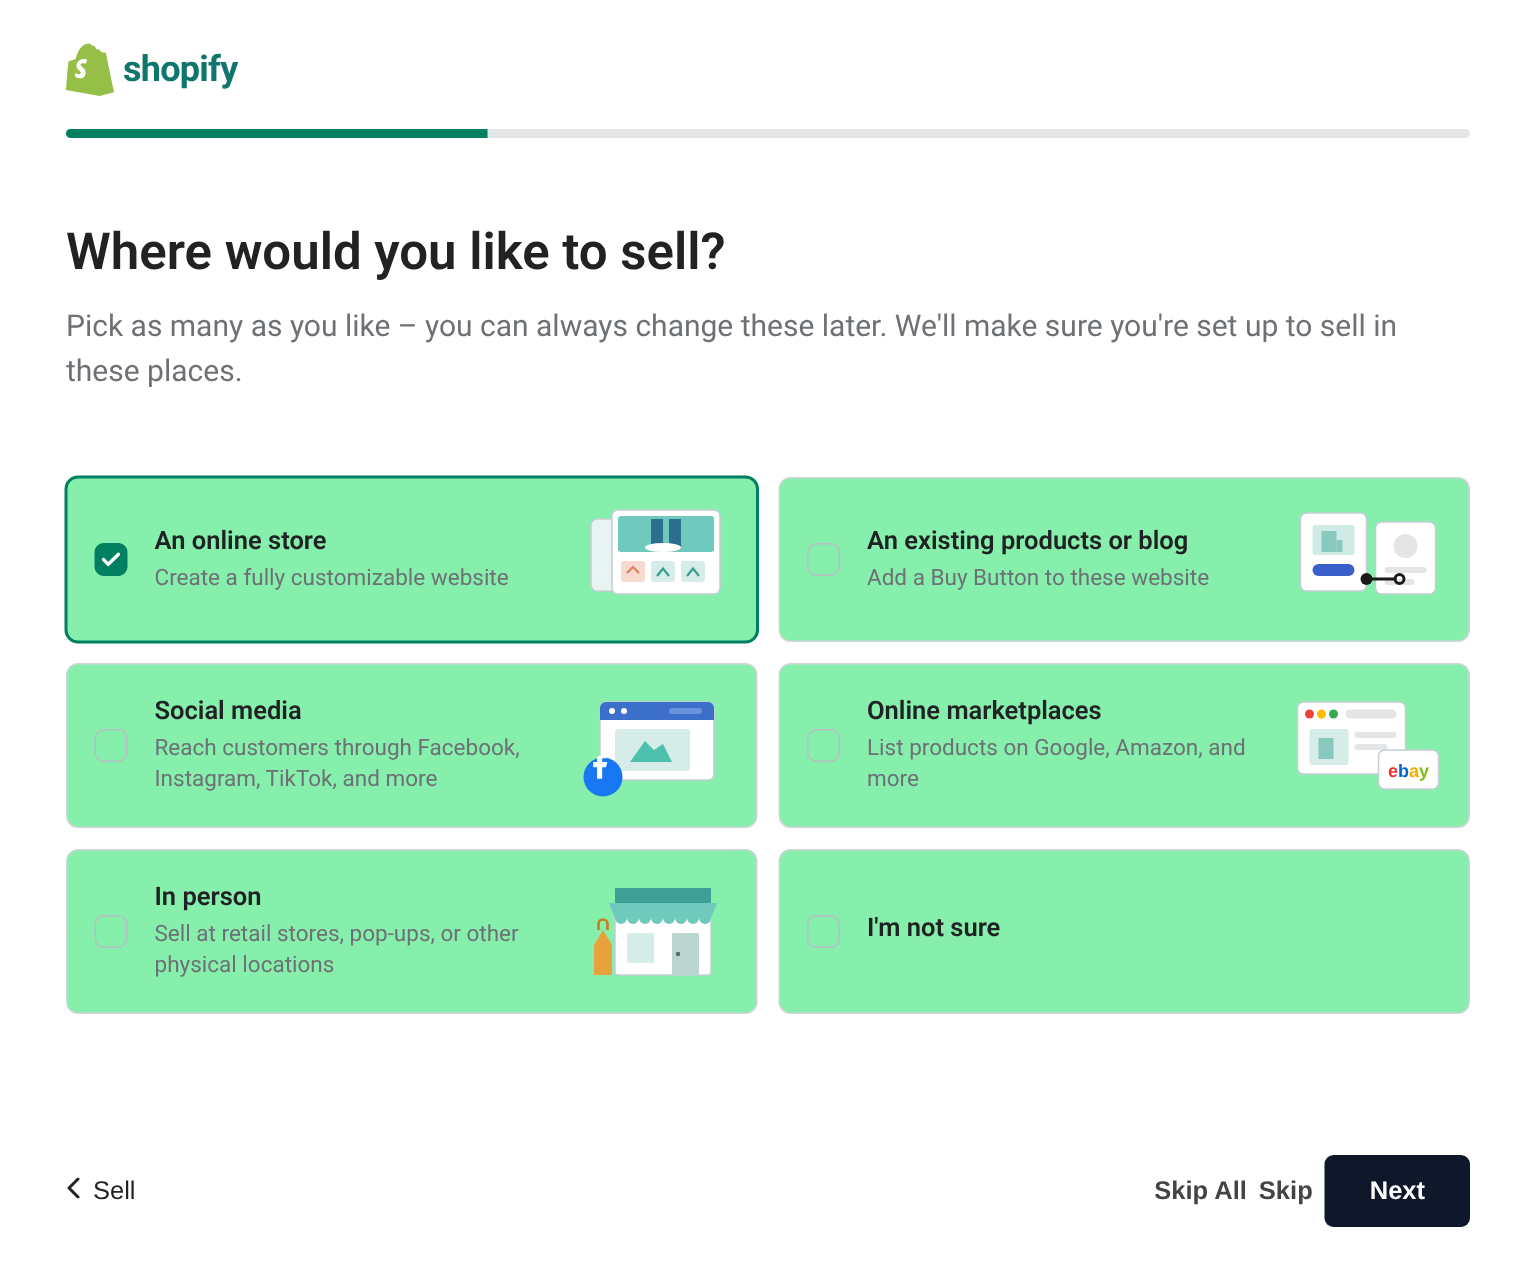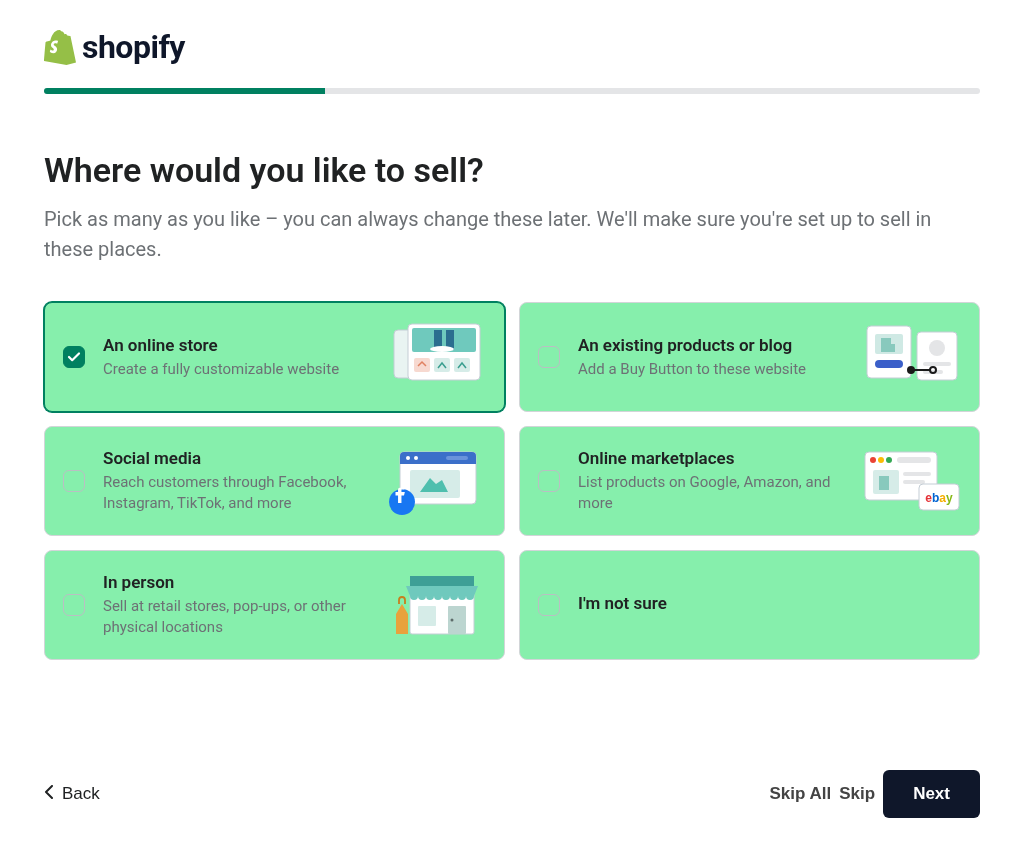--- a/index.html
+++ b/index.html
@@ -20,23 +20,23 @@
   .logo-row {
     display: flex;
     align-items: center;
     gap: 6px;
     margin-bottom: 22px;
   }
   .logo-bag {
     width: 32px; height: 36px; position: relative;
   }
   .logo-text {
-    font-size: 32px;
+    font-size: 24px;
     font-weight: 700;
-    color: #0f172a;
+    color: #0f766e;
     letter-spacing: -0.5px;
   }
   .progress-track {
     width: 100%;
     height: 6px;
     background: #e4e5e7;
     border-radius: 3px;
     overflow: hidden;
     margin-bottom: 56px;
   }
@@ -48,21 +48,21 @@
   h1 {
     font-size: 34px;
     font-weight: 600;
     color: #202223;
     margin-bottom: 14px;
   }
   .subtitle {
     font-size: 20px;
     color: #6d7175;
     line-height: 1.5;
-    margin-bottom: 38px;
+    margin-bottom: 56px;
     max-width: 920px;
   }
   .grid {
     display: grid;
     grid-template-columns: 1fr 1fr;
     gap: 14px;
   }
   .card {
     border: 1px solid #d2d5d8;
     border-radius: 8px;
@@ -317,21 +317,21 @@
 
   </div>
 
   <div class="footer">
     <button class="back-btn">
       <span>
         <svg width="10" height="14" viewBox="0 0 10 14">
             <path d="M8 1 L2 7 L8 13" fill="none" stroke="#202223" stroke-width="2" stroke-linecap="round" stroke-linejoin="round"></path>
           </svg>
       </span>
-      <span>Back</span>
+      <span>Sell</span>
     </button>
     <div class="footer-right">
       <button class="skip-link">Skip All</button>
       <button class="skip-link">Skip</button>
       <button class="next-btn">Next</button>
     </div>
   </div>
 </div>
 
 </body></html>

